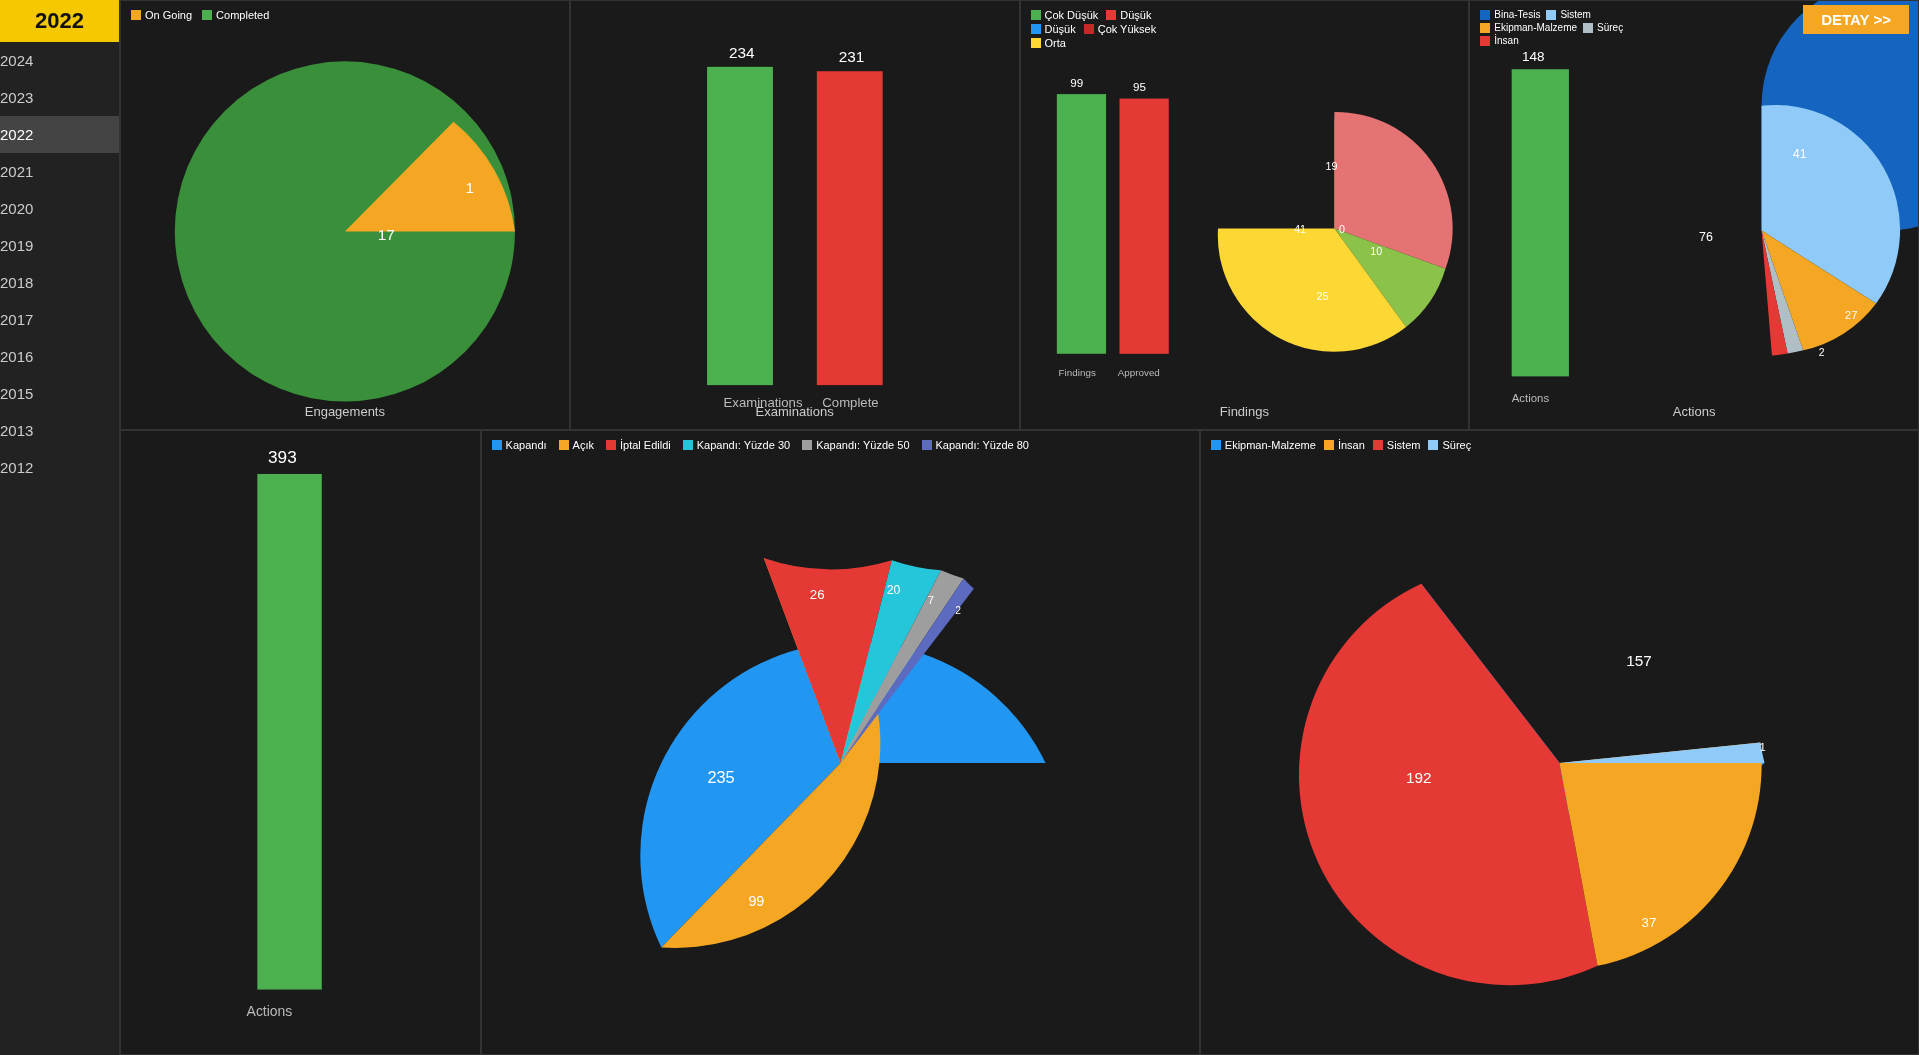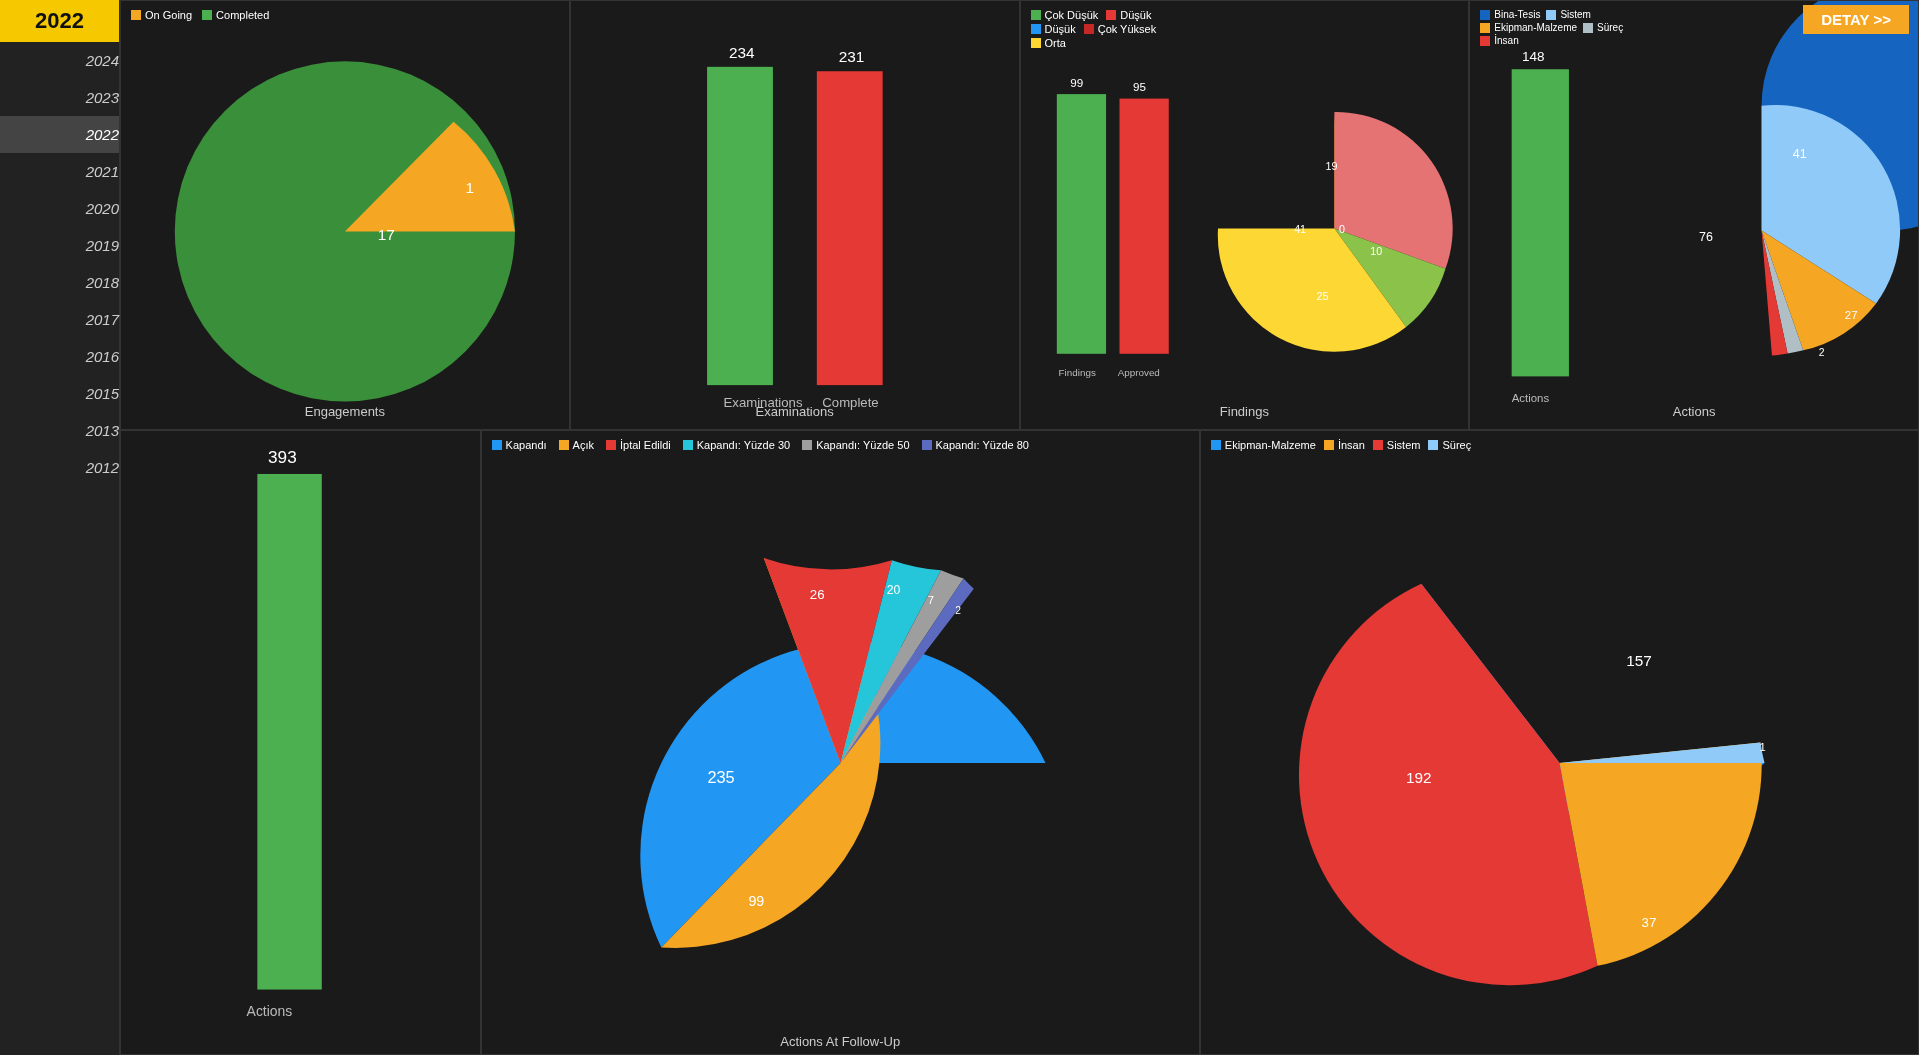--- a/index.html
+++ b/index.html
@@ -8,23 +8,22 @@
     
     #sidebar {
       position: absolute; left: 0; top: 0; width: 120px; height: 1055px;
       background: #222; border-right: 1px solid #333;
     }
     #sidebar .year-title {
       background: #f5c800; color: #111; text-align: center;
       font-weight: bold; font-size: 22px; padding: 8px 0; cursor: pointer;
     }
     #sidebar .year-item {
-      text-align: right; padding: 10px 0; font-size: 15px; color: #ccc;
+      text-align: left; padding: 10px 0; font-size: 15px; color: #ccc;
       cursor: pointer;
-      font-style: italic;
     }
     #sidebar .year-item.active { background: #444; color: #fff; }
 
     
     #detay-btn {
       position: absolute; top: 5px; right: 10px;
       background: #f5a623; color: #fff; font-weight: bold; font-size: 15px;
       padding: 6px 18px; border: none; cursor: pointer; z-index: 100; margin-left: 34px;
     }
 
@@ -304,21 +303,20 @@
 
         <path d="M350,310 L470,130 A200,200 0 0,0 480,140 Z" fill="#5c6bc0"></path>
 
         <text x="220" y="330" fill="white" font-size="16">235</text>
         <text x="260" y="450" fill="white" font-size="14">99</text>
         <text x="320" y="150" fill="white" font-size="13">26</text>
         <text x="395" y="145" fill="white" font-size="12">20</text>
         <text x="435" y="155" fill="white" font-size="11">7</text>
         <text x="462" y="165" fill="white" font-size="10">2</text>
       </svg>
-      <div class="bottom-title">Actions At Follow-Up</div>
     </div>
 
     <div class="bottom-panel" style="flex:2;">
       <div class="bottom-legend">
         <div style="display:flex;gap:8px;flex-wrap:wrap;">
           <div class="legend-item">
             <span class="legend-dot" style="background:#2196f3;"></span>
             <span>Ekipman-Malzeme</span>
           </div>
           <div class="legend-item">

